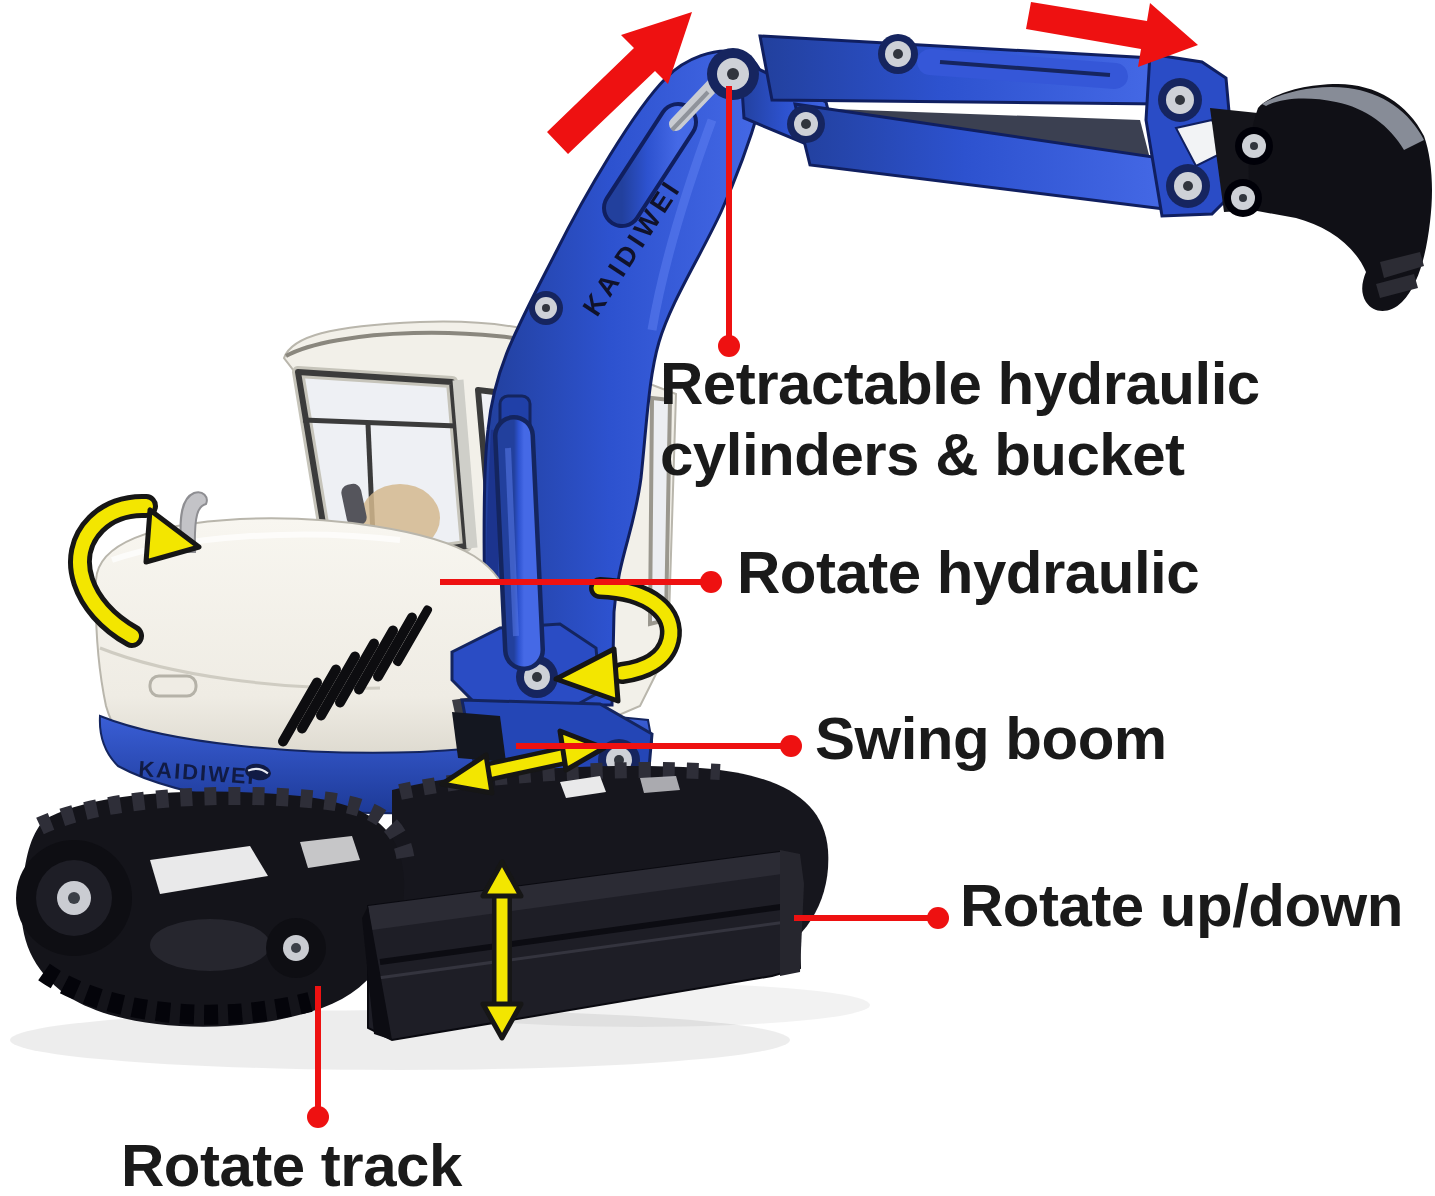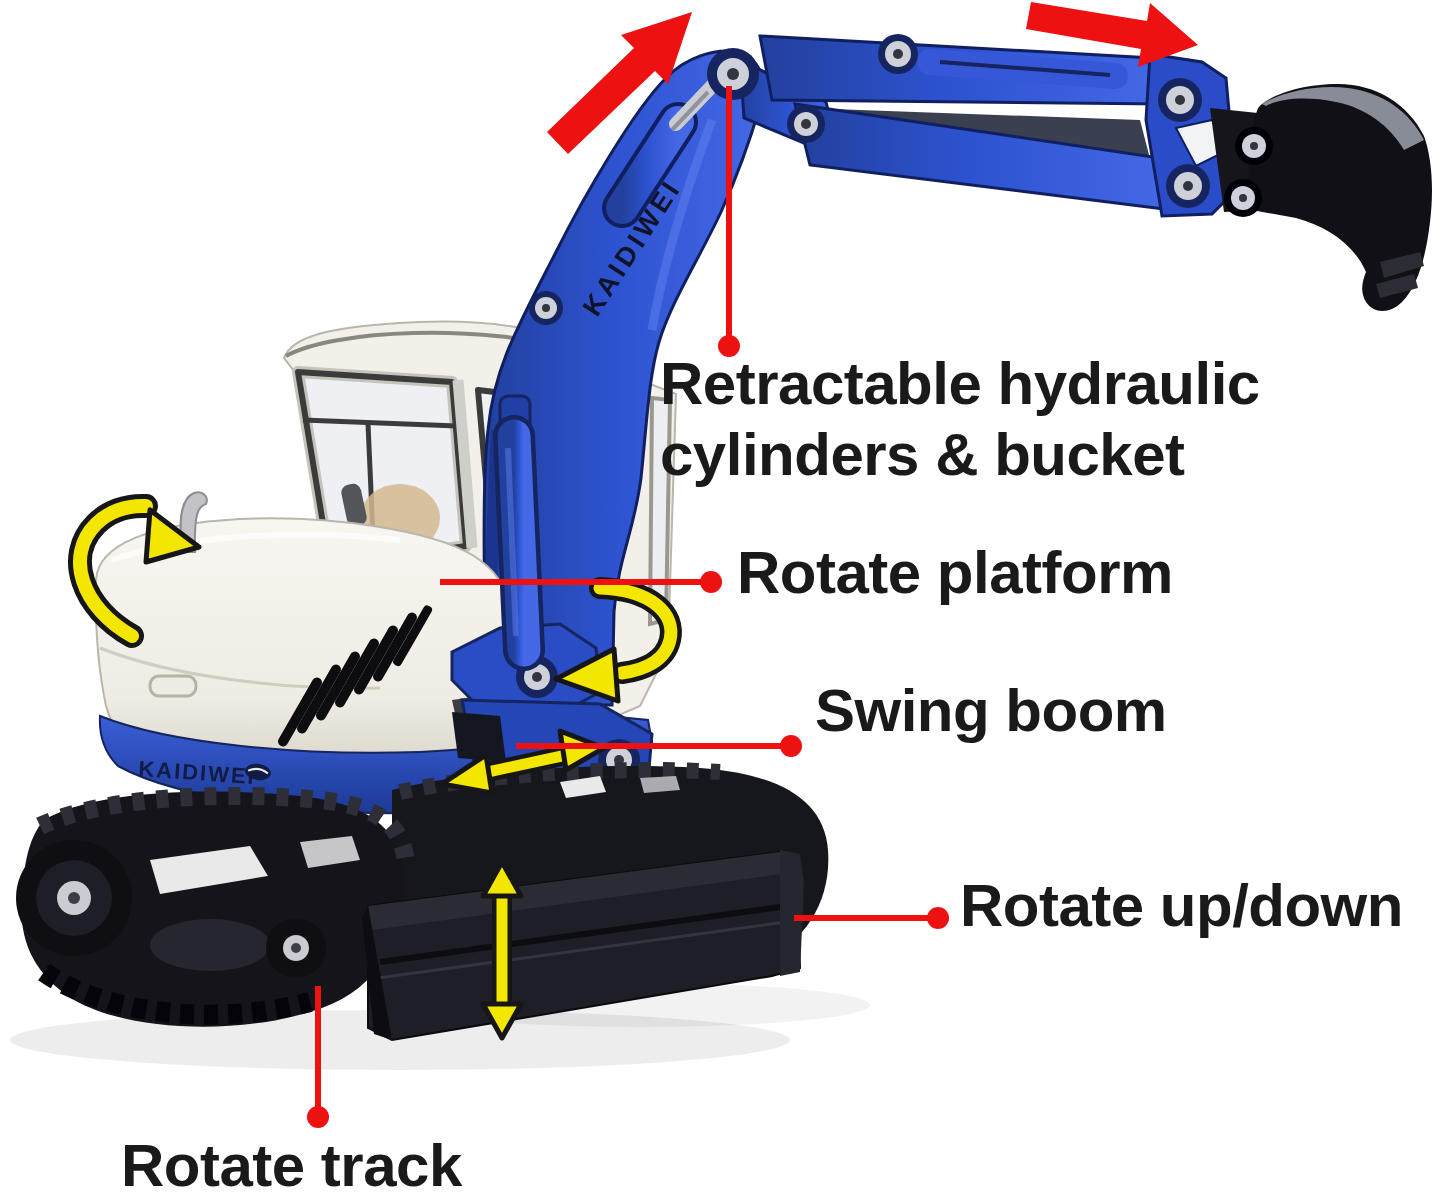--- a/index.html
+++ b/index.html
@@ -261,20 +261,20 @@
     <circle cx="729" cy="346" r="11"></circle>
     <circle cx="711" cy="582" r="11"></circle>
     <circle cx="791" cy="746" r="11"></circle>
     <circle cx="938" cy="918" r="11"></circle>
     <circle cx="318" cy="1117" r="11"></circle>
   </g>
 </svg>
 
   <div class="callout-label wrap" style="left:642px;top:349px;width:730px;margin-left:18px;">Retractable hydraulic cylinders &amp; bucket</div>
 
-  <div class="callout-label" style="left:737px;top:538px;">Rotate platform</div>
-
-  <div class="callout-label" style="left:815px;top:676px;">Swing boom</div>
+  <div class="callout-label" style="left:737px;top:538px;">Rotate hydraulic</div>
+
+  <div class="callout-label" style="left:815px;top:704px;">Swing boom</div>
 
   <div class="callout-label" style="left:960px;top:871px;">Rotate up/down</div>
 
   <div class="callout-label" style="left:121px;top:1131px;">Rotate track</div>
 </div>
 
 </body></html>

